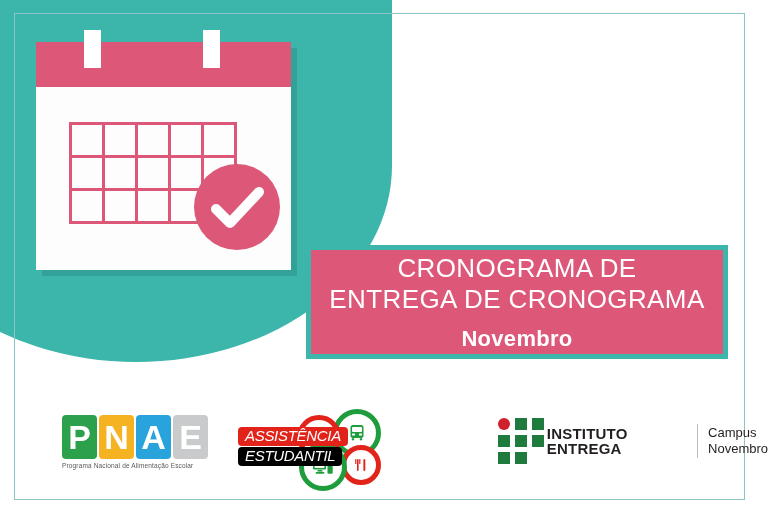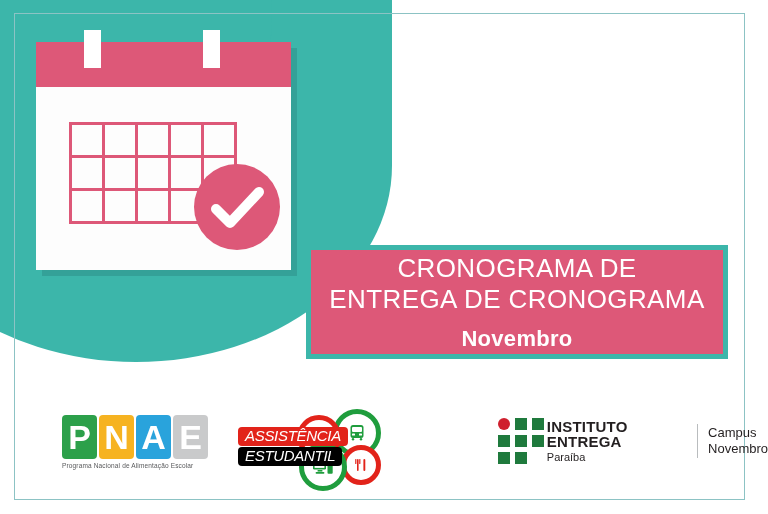--- a/index.html
+++ b/index.html
@@ -413,21 +413,20 @@
       <div class="if-sq" style="left:17px; top:0;"></div>
       <div class="if-sq" style="left:34px; top:0;"></div>
       <div class="if-sq" style="left:17px; top:17px;"></div>
       <div class="if-sq" style="left:0; top:17px;"></div>
       <div class="if-sq" style="left:34px; top:17px;"></div>
       <div class="if-sq" style="left:0; top:34px;"></div>
       <div class="if-sq" style="left:17px; top:34px;"></div>
     </div>
     <div id="if-text">
       <div id="if-name">INSTITUTO ENTREGA</div>
-      <div id="if-state">Paraíba</div>
     </div>
     <div id="if-divider"></div>
     <div id="if-campus">
       <div>Campus</div>
       <div>Novembro</div>
     </div>
   </div>
 
 </div>
 

